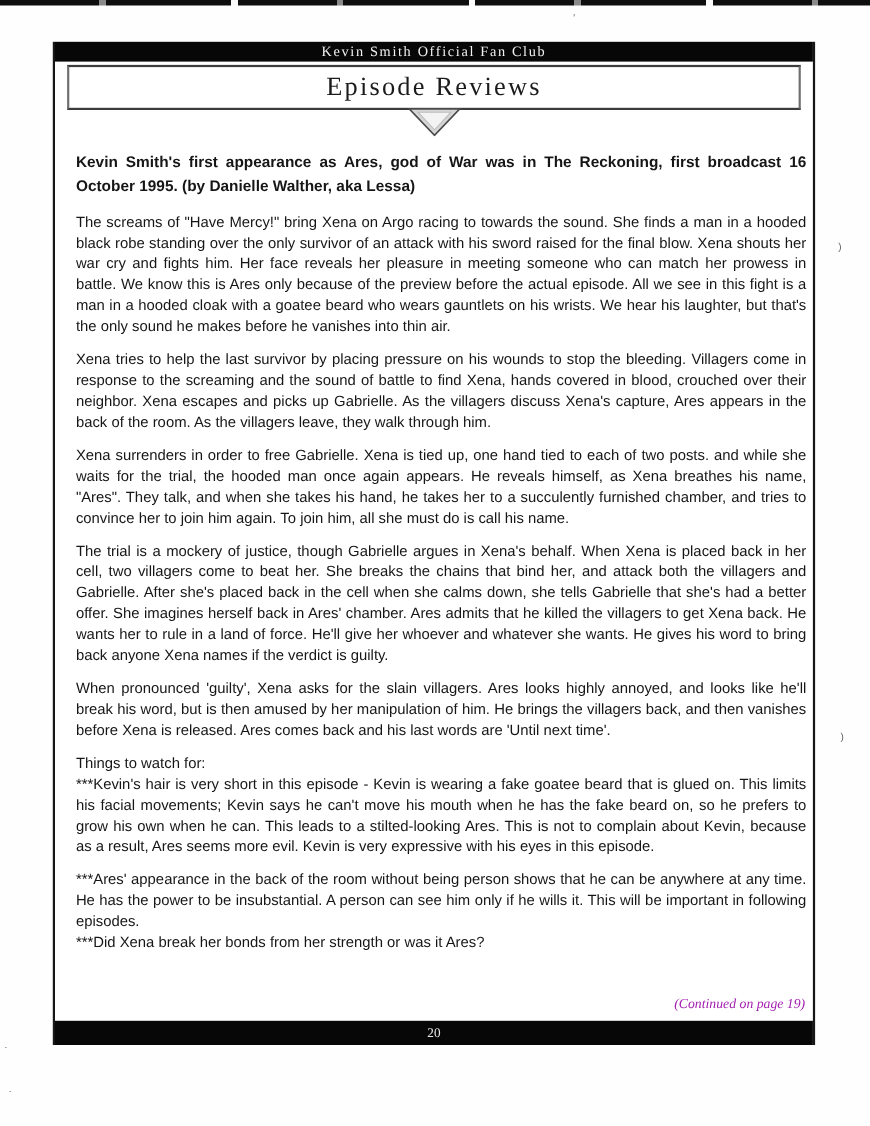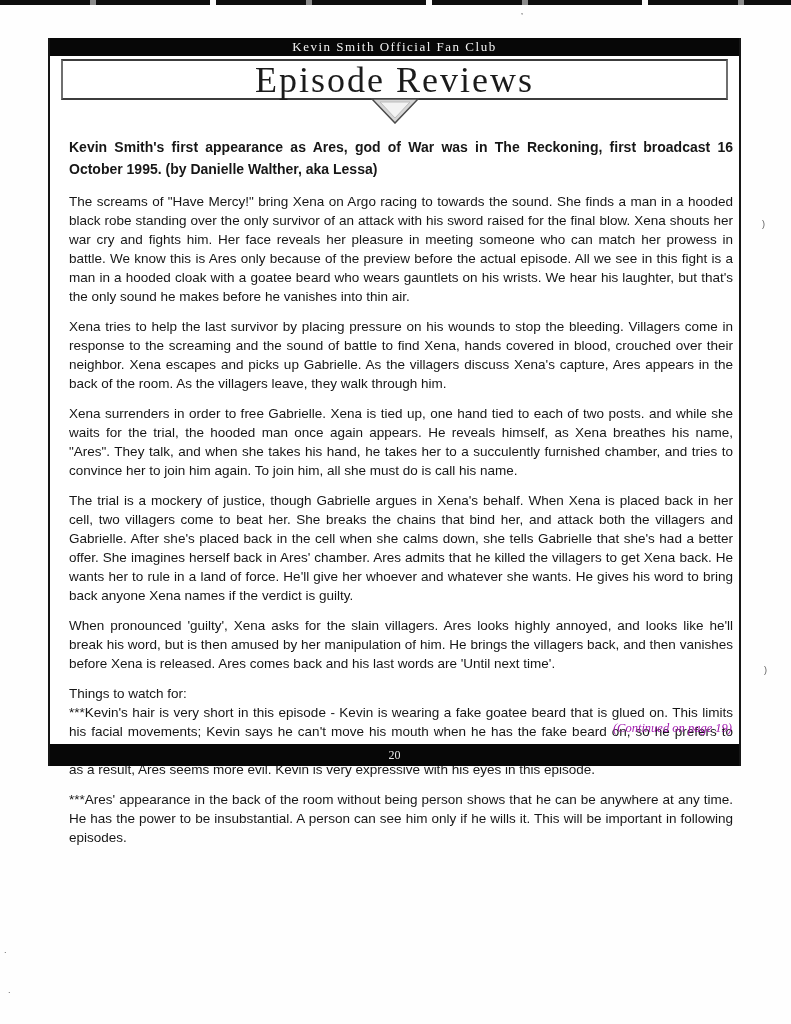--- a/index.html
+++ b/index.html
@@ -32,21 +32,21 @@
     color: #5a5a5a;
     font-size: 9px;
     line-height: 9px;
   }
   
   .frame {
     position: absolute;
     left: 48px;
     top: 38px;
     width: 693px;
-    height: 728px;
+    height: 912px;
     border-left: 2px solid #161616;
     border-right: 2px solid #161616;
     box-sizing: border-box;
     background: #ffffff;
   }
   .header-bar {
     height: 18px;
     background: #070707;
     color: #f1f1f1;
     text-align: center;
@@ -59,21 +59,21 @@
     margin: 3px 11px 0 11px;
     height: 41px;
     border: 2px solid #6f6f6f;
     border-top-color: #3c3c3c;
     border-bottom-color: #3c3c3c;
     box-sizing: border-box;
     display: flex;
     align-items: center;
     justify-content: center;
     font-family: "Liberation Serif", serif;
-    font-size: 36px;
+    font-size: 24px;
     letter-spacing: 2px;
     color: #1b1b1b;
   }
   .diamond-wrap {
     height: 26px;
     margin-top: -2px;
     text-align: center;
   }
   .content {
     padding: 13px 6px 0 19px;
@@ -143,20 +143,21 @@
       <p class="para">The screams of "Have Mercy!" bring Xena on Argo racing to towards the sound. She finds a man in a hooded black robe standing over the only survivor of an attack with his sword raised for the final blow. Xena shouts her war cry and fights him. Her face reveals her pleasure in meeting someone who can match her prowess in battle. We know this is Ares only because of the preview before the actual episode. All we see in this fight is a man in a hooded cloak with a goatee beard who wears gauntlets on his wrists. We hear his laughter, but that's the only sound he makes before he vanishes into thin air.</p>
       <p class="para">Xena tries to help the last survivor by placing pressure on his wounds to stop the bleeding. Villagers come in response to the screaming and the sound of battle to find Xena, hands covered in blood, crouched over their neighbor. Xena escapes and picks up Gabrielle. As the villagers discuss Xena's capture, Ares appears in the back of the room. As the villagers leave, they walk through him.</p>
       <p class="para">Xena surrenders in order to free Gabrielle. Xena is tied up, one hand tied to each of two posts. and while she waits for the trial, the hooded man once again appears. He reveals himself, as Xena breathes his name, "Ares". They talk, and when she takes his hand, he takes her to a succulently furnished chamber, and tries to convince her to join him again. To join him, all she must do is call his name.</p>
       <p class="para">The trial is a mockery of justice, though Gabrielle argues in Xena's behalf. When Xena is placed back in her cell, two villagers come to beat her. She breaks the chains that bind her, and attack both the villagers and Gabrielle. After she's placed back in the cell when she calms down, she tells Gabrielle that she's had a better offer. She imagines herself back in Ares' chamber. Ares admits that he killed the villagers to get Xena back. He wants her to rule in a land of force. He'll give her whoever and whatever she wants. He gives his word to bring back anyone Xena names if the verdict is guilty.</p>
       <p class="para">When pronounced 'guilty', Xena asks for the slain villagers. Ares looks highly annoyed, and looks like he'll break his word, but is then amused by her manipulation of him. He brings the villagers back, and then vanishes before Xena is released. Ares comes back and his last words are 'Until next time'.</p>
 
       <p class="para tight">Things to watch for:</p>
       <p class="para">***Kevin's hair is very short in this episode - Kevin is wearing a fake goatee beard that is glued on. This limits his facial movements; Kevin says he can't move his mouth when he has the fake beard on, so he prefers to grow his own when he can. This leads to a stilted-looking Ares. This is not to complain about Kevin, because as a result, Ares seems more evil. Kevin is very expressive with his eyes in this episode.</p>
 
       <p class="para tight">***Ares' appearance in the back of the room without being person shows that he can be anywhere at any time. He has the power to be insubstantial. A person can see him only if he wills it. This will be important in following episodes.</p>
+      <p class="para tight">***Did Xena break her bonds from her strength or was it Ares?</p>
     </div>
 
     <div class="continued">(Continued on page 19)</div>
 
     <div class="footer-bar">
       <span>20</span>
     </div>
 
   </div>
 </div>

